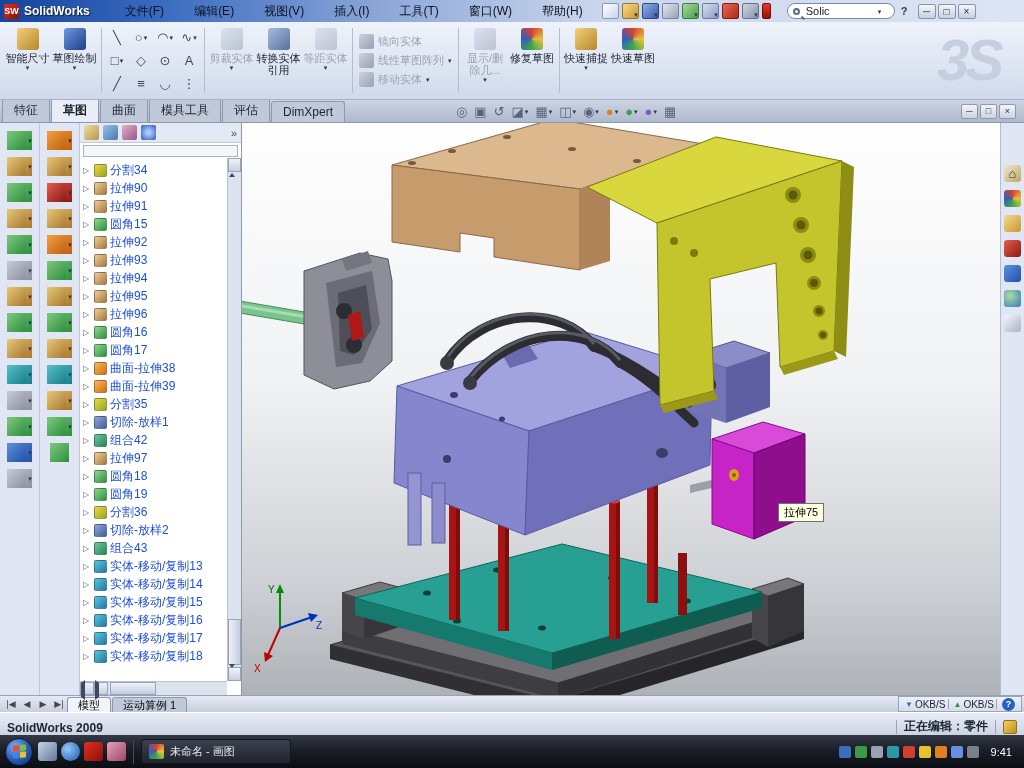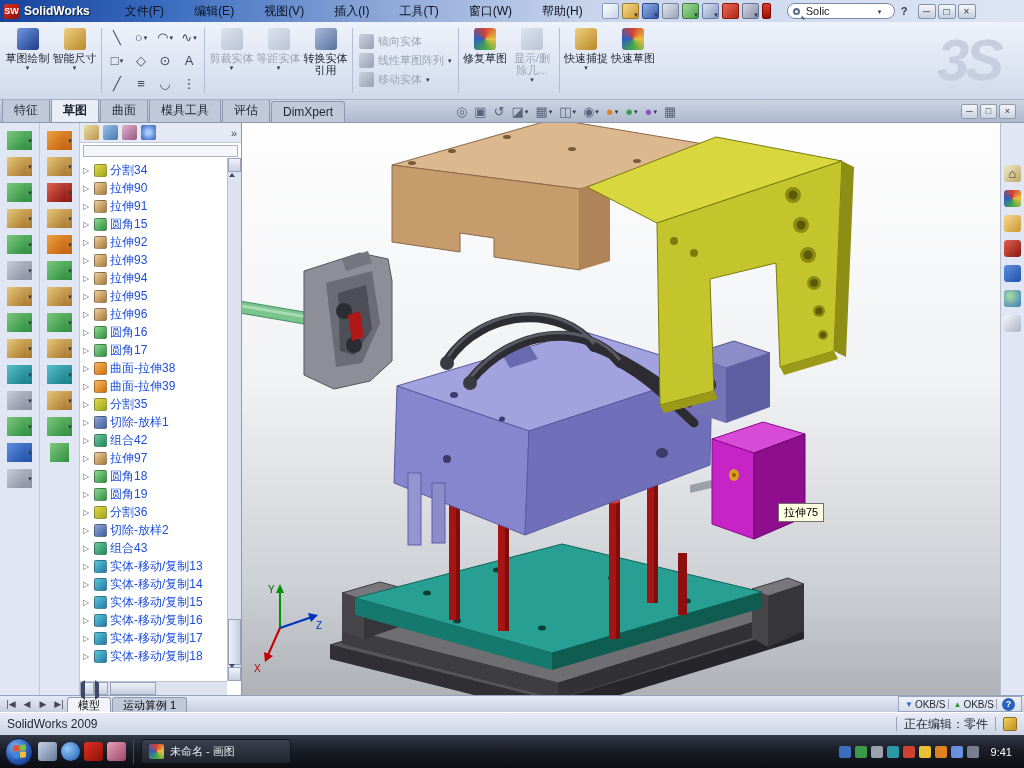--- a/index.html
+++ b/index.html
@@ -149,21 +149,21 @@
   .dtab{padding:1px 10px;border:1px solid #8e99ae;border-bottom:none;background:#c0c9da;
     border-radius:3px 3px 0 0;margin-right:1px;font-size:11px;height:15px;line-height:13px;}
   .dtab.active{background:#f2f4f9;}
   .net{margin-left:auto;display:flex;align-items:center;gap:5px;background:linear-gradient(#eef1f8,#d6dcea);
     border:1px solid #9aa4ba;height:16px;padding:0 6px;margin-right:2px;font-size:10px;color:#1c2430;}
   .net-arrow{font-size:8px;} .net-arrow.dn{color:#2870c8;} .net-arrow.up{color:#2a9a2a;}
   .net-sep{width:1px;height:10px;background:#9aa4ba;}
   .net-help{width:13px;height:13px;border-radius:50%;background:#2860c0;color:#fff;font-size:9px;
     line-height:13px;text-align:center;font-weight:bold;}
   .statusbar{height:23px;background:linear-gradient(180deg,#e8ecf6,#ccd4e4);border-top:1px solid #ffffff;
-    display:flex;align-items:center;padding:0 7px;font-size:12px;color:#1c2430;}
+    display:flex;align-items:flex-end;padding:0 7px;font-size:12px;color:#1c2430;font-weight:bold;}
   .sb-right{margin-left:auto;display:flex;align-items:center;gap:7px;}
   .sb-sep{width:1px;height:14px;background:#9aa4ba;}
   .pencil-icon{width:14px;height:14px;background:linear-gradient(135deg,#f0d060,#c09020);border-radius:2px;border:1px solid #907018;}
   .taskbar{height:33px;background:linear-gradient(180deg,#343947 0%,#1b1e27 45%,#0b0d13 100%);
     display:flex;align-items:center;padding:0 5px;gap:5px;}
   .start-orb{width:28px;height:28px;border-radius:50%;flex:none;border:1px solid #0a1c40;
     background:radial-gradient(circle at 35% 30%,#7ab0f0,#2858b0 55%,#102c66);
     display:flex;align-items:center;justify-content:center;}
   .flag{width:13px;height:13px;display:grid;grid-template-columns:1fr 1fr;grid-template-rows:1fr 1fr;gap:1px;transform:skewY(-6deg);}
   .flag span{border-radius:1px;}
@@ -238,28 +238,28 @@
 
     <span class="win-btn">─</span>
         <span class="win-btn">□</span>
         <span class="win-btn">×</span>
       </div>
   </div>
 
   <div class="ribbon">
     <div style="display:flex">
 
-    <div class="rb-big ic-sketch caret">
+    <div class="rb-big ic-dim caret">
+          <span class="ic"></span>
+          <span class="lbl">智能尺寸</span>
+          <span class="caret-glyph">▾</span>
+        </div>
+        <div class="rb-big ic-sketch caret">
           <span class="ic"></span>
           <span class="lbl">草图绘制</span>
-          <span class="caret-glyph">▾</span>
-        </div>
-        <div class="rb-big ic-dim caret">
-          <span class="ic"></span>
-          <span class="lbl">智能尺寸</span>
           <span class="caret-glyph">▾</span>
         </div>
       </div>
     <div class="rb-sep"></div>
     <div class="sk-grid">
 
     <div class="sk-cell">
           <span>╲</span>
         </div>
         <div class="sk-cell caret">
@@ -301,28 +301,28 @@
         </div>
       </div>
     <div class="rb-sep"></div>
     <div style="display:flex">
 
     <div class="rb-big disabled caret">
           <span class="ic"></span>
           <span class="lbl">剪裁实体</span>
           <span class="caret-glyph">▾</span>
         </div>
+        <div class="rb-big ic-slate">
+          <span class="ic"></span>
+          <span class="lbl">转换实体引用</span>
+        </div>
         <div class="rb-big disabled caret">
           <span class="ic"></span>
           <span class="lbl">等距实体</span>
           <span class="caret-glyph">▾</span>
-        </div>
-        <div class="rb-big ic-slate">
-          <span class="ic"></span>
-          <span class="lbl">转换实体引用</span>
         </div>
       </div>
     <div class="rb-sep"></div>
     <div class="stack">
 
     <div class="stack-item disabled">
           <span class="ic"></span>
           <span>镜向实体</span>
         </div>
         <div class="stack-item disabled caret">
@@ -332,28 +332,28 @@
         </div>
         <div class="stack-item disabled caret">
           <span class="ic"></span>
           <span>移动实体</span>
           <span class="caret-glyph">▾</span>
         </div>
       </div>
     <div class="rb-sep"></div>
     <div style="display:flex">
 
-    <div class="rb-big ic-multi">
+    <div class="rb-big disabled caret">
+          <span class="ic"></span>
+          <span class="lbl">显示/删除几...</span>
+          <span class="caret-glyph">▾</span>
+        </div>
+        <div class="rb-big ic-multi">
           <span class="ic"></span>
           <span class="lbl">修复草图</span>
-        </div>
-        <div class="rb-big disabled caret">
-          <span class="ic"></span>
-          <span class="lbl">显示/删除几...</span>
-          <span class="caret-glyph">▾</span>
         </div>
       </div>
     <div class="rb-sep"></div>
     <div style="display:flex">
 
     <div class="rb-big ic-gold caret">
           <span class="ic"></span>
           <span class="lbl">快速捕捉</span>
           <span class="caret-glyph">▾</span>
         </div>

